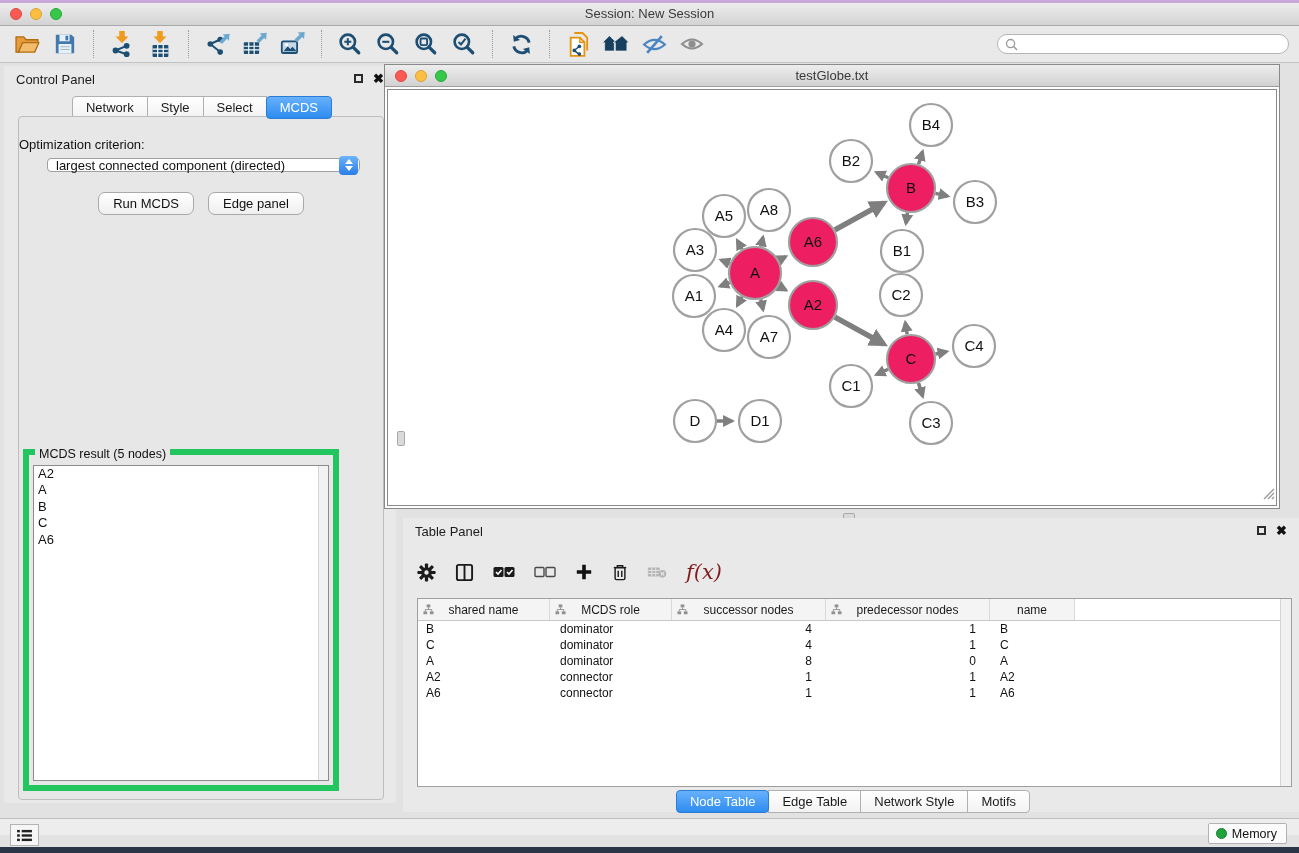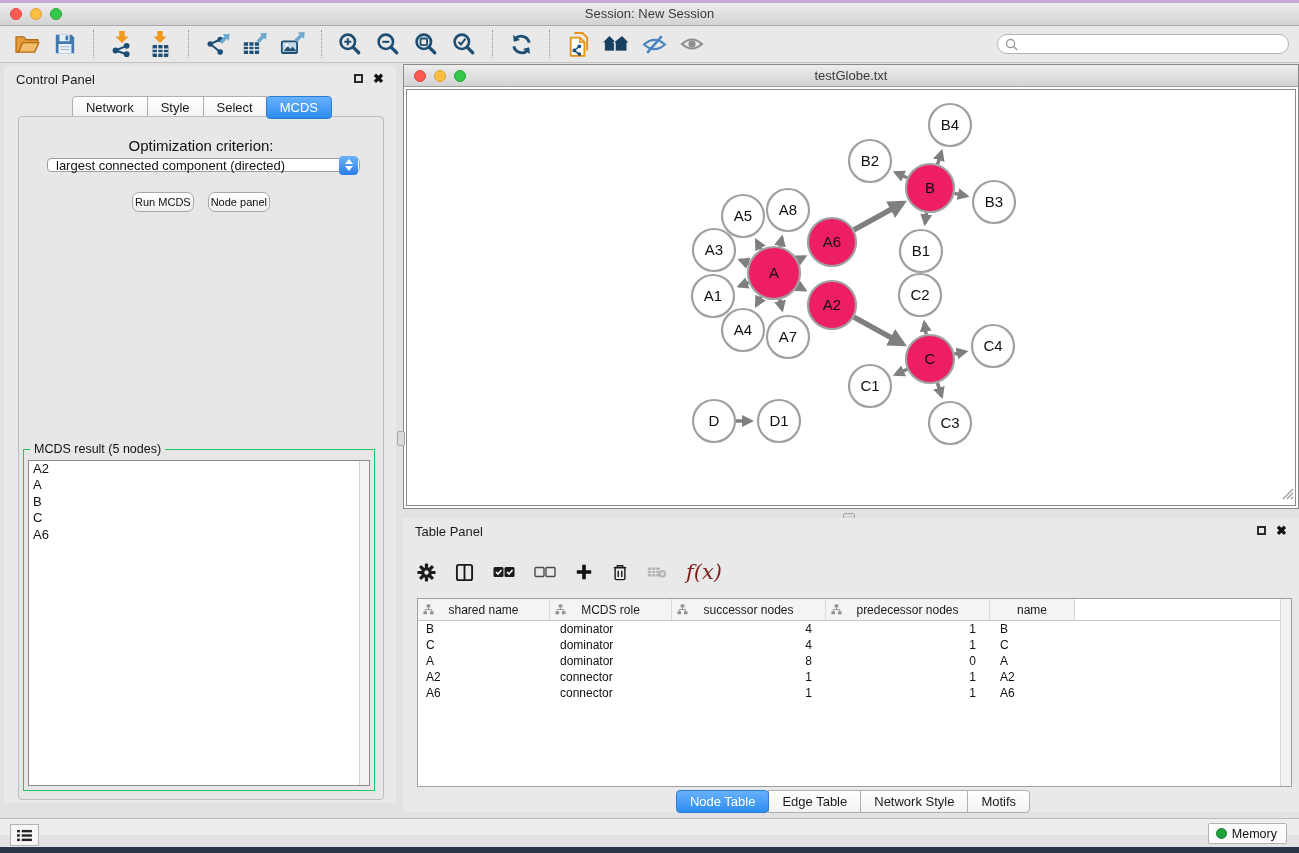--- a/index.html
+++ b/index.html
@@ -37,39 +37,39 @@
   .float-btn{width:9px;height:9px;border:2px solid #2a2a2a;box-sizing:border-box}
   .close-btn{font-size:13px;font-weight:bold;color:#111;line-height:11px}
   .cp-tabs{position:absolute;left:0;top:30px;width:100%;display:flex;justify-content:center}
   .tab{background:linear-gradient(#ffffff,#f2f2f2);border:1px solid #b0b0b0;margin-left:-1px;
     padding:3px 13px;font-size:13px;color:#1b1b1b;position:relative}
   .tab:first-child{border-radius:4px 0 0 4px;margin-left:4px}
   .tab:last-child{border-radius:0 4px 4px 0}
   .tab.selected{background:linear-gradient(#67b1fc,#2e8cf0);color:#fff;border-color:#2a7cd4;border-radius:4px;z-index:2}
   .cp-box{position:absolute;left:14px;top:50px;width:366px;height:684px;background:#e7e7e7;
     border:1px solid #bdbdbd;border-radius:4px;box-sizing:border-box}
-  .opt-label{position:absolute;left:0;top:20px;width:100%;text-align:center;font-size:15px;color:#111}
+  .opt-label{position:absolute;left:0;top:20px;width:100%;text-align:left;font-size:13px;color:#111}
   .dropdown{position:absolute;left:28px;top:41px;width:313px;height:14px;background:#fff;
     border:1px solid #9f9f9f;border-radius:4px;box-sizing:border-box;display:flex;align-items:center}
   .dropdown .dd-text{font-size:13px;color:#111;padding-left:8px;flex:1}
   .dd-stepper{width:19px;height:19px;margin-right:1px;border-radius:4px;
     background:linear-gradient(#6db3fb,#2a7de8);display:flex;flex-direction:column;align-items:center;justify-content:center;gap:2px}
   .dd-up{width:0;height:0;border-left:4px solid transparent;border-right:4px solid transparent;border-bottom:5px solid #fff}
   .dd-down{width:0;height:0;border-left:4px solid transparent;border-right:4px solid transparent;border-top:5px solid #fff}
   .cp-buttons{position:absolute;left:0;top:75px;width:100%;display:flex;justify-content:center;gap:14px}
   .mac-btn{background:linear-gradient(#ffffff,#efefef);border:1px solid #a9a9a9;border-radius:7px;
-    font-size:11px;color:#111;padding:3px 2px;font-family:"Liberation Sans",sans-serif}
-  .mcds-fieldset{position:absolute;left:4px;top:332px;width:352px;height:342px;
-    border:1px solid #22c55e;box-sizing:border-box;background:transparent}
+    font-size:13px;color:#111;padding:3px 14px;font-family:"Liberation Sans",sans-serif}
+  .mcds-fieldset{position:absolute;left:4px;top:332px;width:316px;height:342px;
+    border:6px solid #22c55e;box-sizing:border-box;background:transparent}
   .mcds-legend{position:absolute;left:6px;top:-8px;background:#e7e7e7;padding:0 4px;font-size:12.5px;color:#111}
   .mcds-list{position:absolute;left:4px;top:10px;right:4px;bottom:4px;background:#fff;border:1px solid #8c8c8c}
   .mcds-item{font-size:13px;color:#111;padding-left:4px;line-height:16.4px}
   .vscroll{position:absolute;right:0;top:0;bottom:0;width:9px;background:#f2f2f2;border-left:1px solid #d6d6d6}
   
-  .net-window{left:403px;top:64px;width:896px;height:445px;background:#fff;border:1px solid #8a8a8a;box-sizing:border-box}
+  .net-window{left:384px;top:64px;width:896px;height:445px;background:#fff;border:1px solid #8a8a8a;box-sizing:border-box}
   .net-titlebar{position:absolute;left:0;top:0;width:100%;height:22px;
     background:linear-gradient(#ededed,#d2d2d2);border-bottom:1px solid #9d9d9d;box-sizing:border-box}
   .net-canvas{position:absolute;left:2px;top:24px;right:2px;bottom:2px;border:1px solid #8a8a8a;background:#fff}
   .corner-grip{position:absolute;right:1px;bottom:1px}
   .split-grip-v{left:397px;top:431px;width:8px;height:15px;background:#dadada;border:1px solid #a9a9a9;border-radius:2px;box-sizing:border-box}
   .split-grip-h{left:843px;top:513px;width:12px;height:7px;background:#dadada;border:1px solid #a9a9a9;border-radius:2px;box-sizing:border-box}
   svg text.nlabel{font-family:"Liberation Sans",sans-serif;font-size:15px;fill:#111}
   
   .table-panel{left:403px;top:518px;width:896px;height:294px;background:#e9e9e9}
   .tp-toolbar{position:absolute;left:14px;top:36px;height:36px;display:flex;align-items:center;gap:19px}
@@ -283,21 +283,21 @@
     <div class="opt-label">Optimization criterion:</div>
     <div class="dropdown">
       <span class="dd-text">largest connected component (directed)</span>
       <span class="dd-stepper">
           <span class="dd-up"></span>
           <span class="dd-down"></span>
         </span>
     </div>
     <div class="cp-buttons">
       <button class="mac-btn">Run MCDS</button>
-      <button class="mac-btn">Node panel</button>
+      <button class="mac-btn">Edge panel</button>
     </div>
     <div class="mcds-fieldset">
       <span class="mcds-legend">MCDS result (5 nodes)</span>
       <div class="mcds-list">
         <div class="mcds-item">A2</div>
           <div class="mcds-item">A</div>
           <div class="mcds-item">B</div>
           <div class="mcds-item">C</div>
           <div class="mcds-item">A6</div>
           <div class="vscroll"></div>

